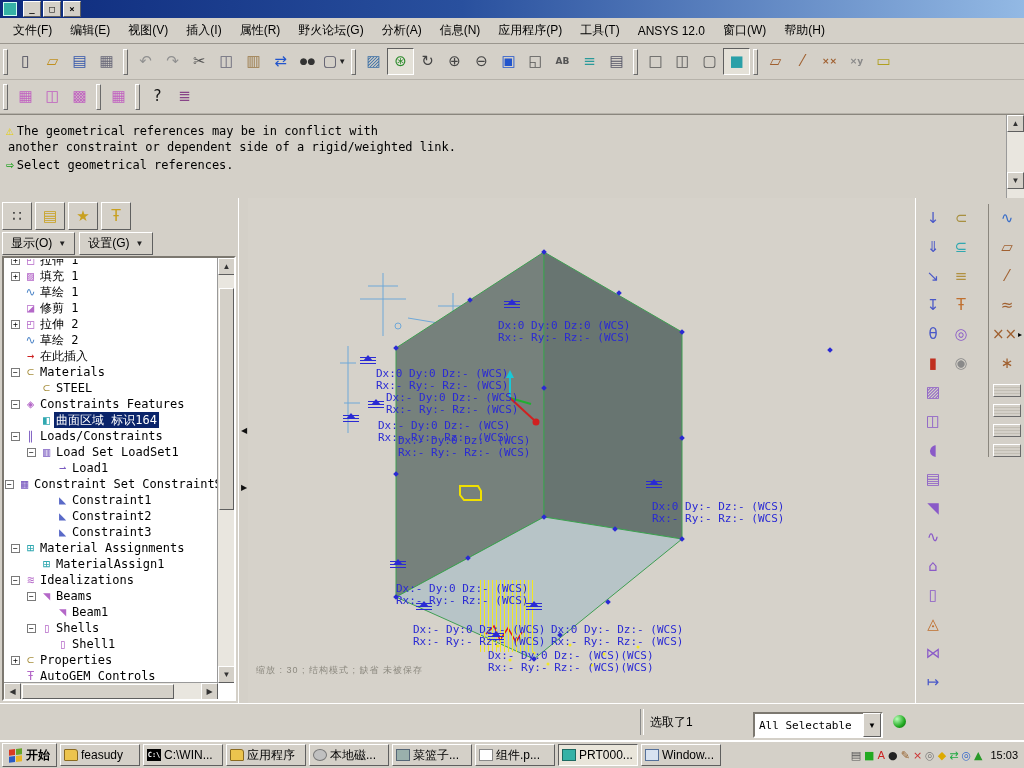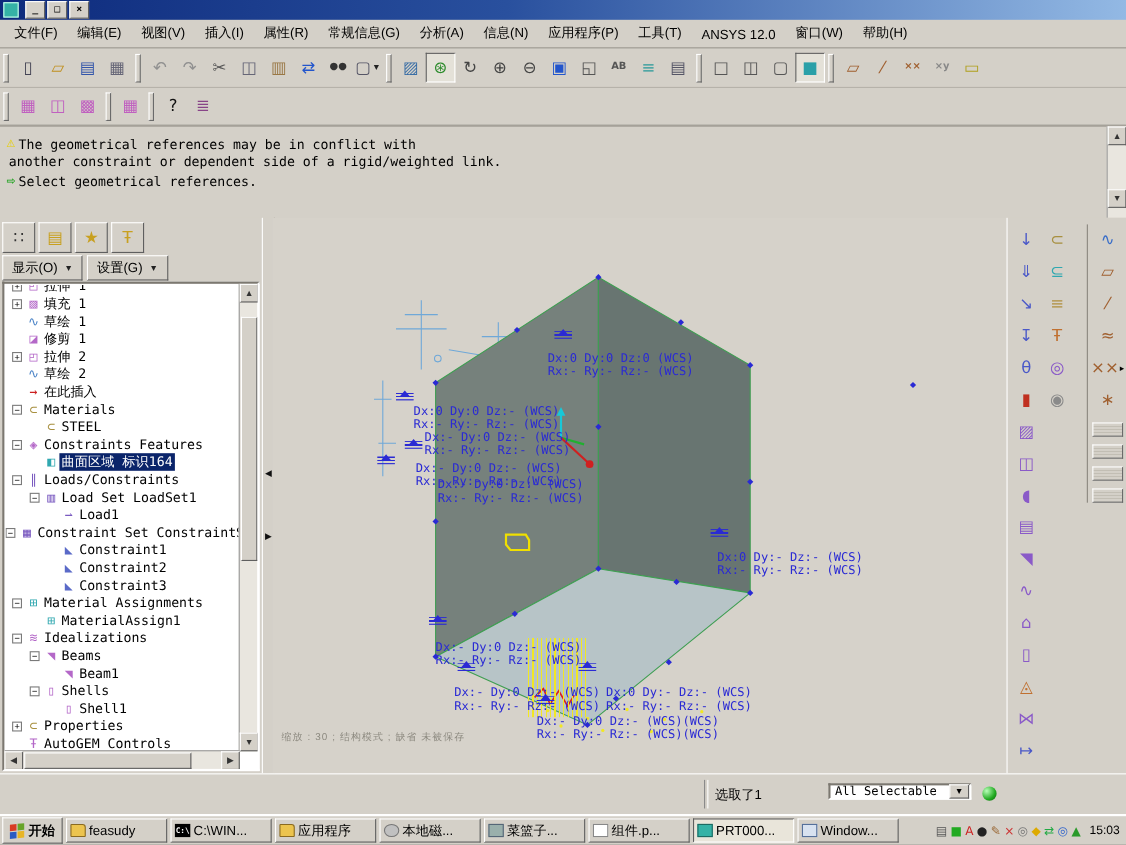--- a/index.html
+++ b/index.html
@@ -86,40 +86,40 @@
   .rc3{left:72px;border-left:1px solid #8a867e;padding-left:4px;}
   .rbtn{width:26px;height:26px;display:flex;align-items:center;justify-content:center;border:1px solid transparent;}
   .blankbtn{width:26px;height:11px;margin-top:6px;border:1px solid;border-color:#fff #6a6a6a #6a6a6a #fff;
             background:repeating-linear-gradient(180deg,#d4d0c8 0 2px,#c2beb4 2px 3px);}
   .flyout{font-size:8px;margin-left:1px;}
   
   .statusbar{position:absolute;left:0;top:703px;width:100%;height:37px;background:#d4d0c8;
              border-top:1px solid #fff;box-sizing:border-box;}
   .sdiv{position:absolute;width:2px;height:26px;top:5px;border-left:1px solid #8a8a8a;border-right:1px solid #fff;}
   .seltext{position:absolute;left:650px;top:10px;font-size:12px;}
-  .combo{position:absolute;left:753px;top:8px;width:130px;height:15px;background:#fff;
+  .combo{position:absolute;left:753px;top:8px;width:130px;height:26px;background:#fff;
          border:2px solid;border-color:#7c7870 #fff #fff #7c7870;box-sizing:border-box;display:flex;align-items:center;}
   .combo-val{flex:1;font:11px "DejaVu Sans Mono",monospace;padding-left:4px;white-space:nowrap;overflow:hidden;}
   .combo-btn{width:16px;height:100%;display:flex;align-items:center;justify-content:center;font-size:8px;}
   .greenball{position:absolute;left:893px;top:11px;width:13px;height:13px;border-radius:50%;
              background:radial-gradient(circle at 4px 4px,#b8ffb8,#22aa22 60%,#0a5c0a);}
   .watermark{position:absolute;right:4px;top:698px;width:190px;height:42px;z-index:30;pointer-events:none;}
   .wm-text{position:absolute;left:28px;top:4px;font-size:29px;font-weight:bold;color:#2fa02f;
            letter-spacing:1px;text-shadow:1px 1px 0 #fff;white-space:nowrap;}
   .wm-swoosh{position:absolute;left:-6px;top:2px;width:52px;height:34px;border:3px solid rgba(205,45,45,.8);
              border-radius:50%;border-top-color:transparent;transform:rotate(-18deg);}
   .wm-swoosh2{position:absolute;left:30px;top:26px;width:150px;height:14px;
               border-bottom:3px solid rgba(205,45,45,.7);border-radius:50%;transform:rotate(-4deg);}
   
   .taskbar{position:absolute;left:0;top:740px;width:100%;height:28px;background:#d4d0c8;
            border-top:2px solid #fff;box-sizing:border-box;display:flex;align-items:center;padding:0 2px;}
   .startbtn{height:22px;padding:0 6px;display:flex;align-items:center;gap:4px;font-weight:bold;flex:none;}
   .flag{width:13px;height:13px;display:grid;grid-template-columns:6px 6px;grid-template-rows:6px 6px;gap:1px;transform:skewY(-6deg);}
   .flag span{display:block;}
-  .taskapp{width:92px;height:22px;margin-left:3px;display:flex;align-items:center;padding:0 3px;gap:3px;
+  .taskapp{width:80px;height:22px;margin-left:3px;display:flex;align-items:center;padding:0 3px;gap:3px;
            font-size:12px;white-space:nowrap;overflow:hidden;flex:none;box-sizing:border-box;}
   .taskapp.active{border-color:#5f5f5f #fff #fff #5f5f5f;background:#e9e5da;}
   .ai{width:14px;height:12px;flex:none;box-sizing:border-box;font:bold 7px "DejaVu Sans Mono",monospace;
       display:flex;align-items:center;justify-content:center;color:#fff;}
   .ai-folder{background:#ecc44e;border:1px solid #8a6a20;border-radius:1px 3px 1px 1px;}
   .ai-console{background:#000;color:#fff;}
   .ai-disk{background:#c0c0c0;border:1px solid #777;border-radius:50%;}
   .ai-basket{background:#9ab0ac;border:1px solid #567;}
   .ai-doc{background:#fff;border:1px solid #888;}
   .ai-proe{background:#35b2a6;border:1px solid #1d6a62;}
@@ -139,21 +139,21 @@
     <span class="winbtn raised">□</span>
     <span class="winbtn raised">×</span>
   </div>
 
   <div class="menubar" id="menubar">
       <span class="menu-item">文件(F)</span>
       <span class="menu-item">编辑(E)</span>
       <span class="menu-item">视图(V)</span>
       <span class="menu-item">插入(I)</span>
       <span class="menu-item">属性(R)</span>
-      <span class="menu-item">常规信息(G)</span>
+      <span class="menu-item">野火论坛(G)</span>
       <span class="menu-item">分析(A)</span>
       <span class="menu-item">信息(N)</span>
       <span class="menu-item">应用程序(P)</span>
       <span class="menu-item">工具(T)</span>
       <span class="menu-item">ANSYS 12.0</span>
       <span class="menu-item">窗口(W)</span>
       <span class="menu-item">帮助(H)</span>
     </div>
 
   <div class="tbar tbar1" id="toolbar1">

